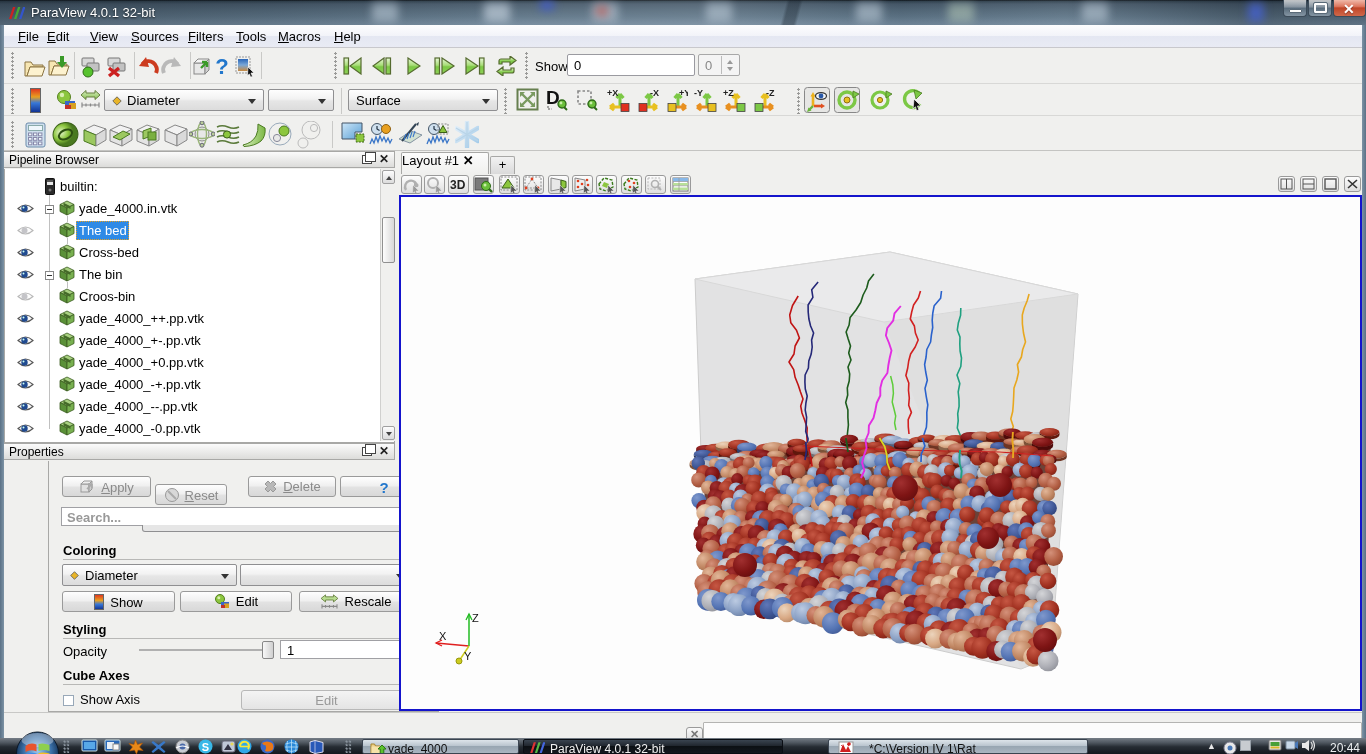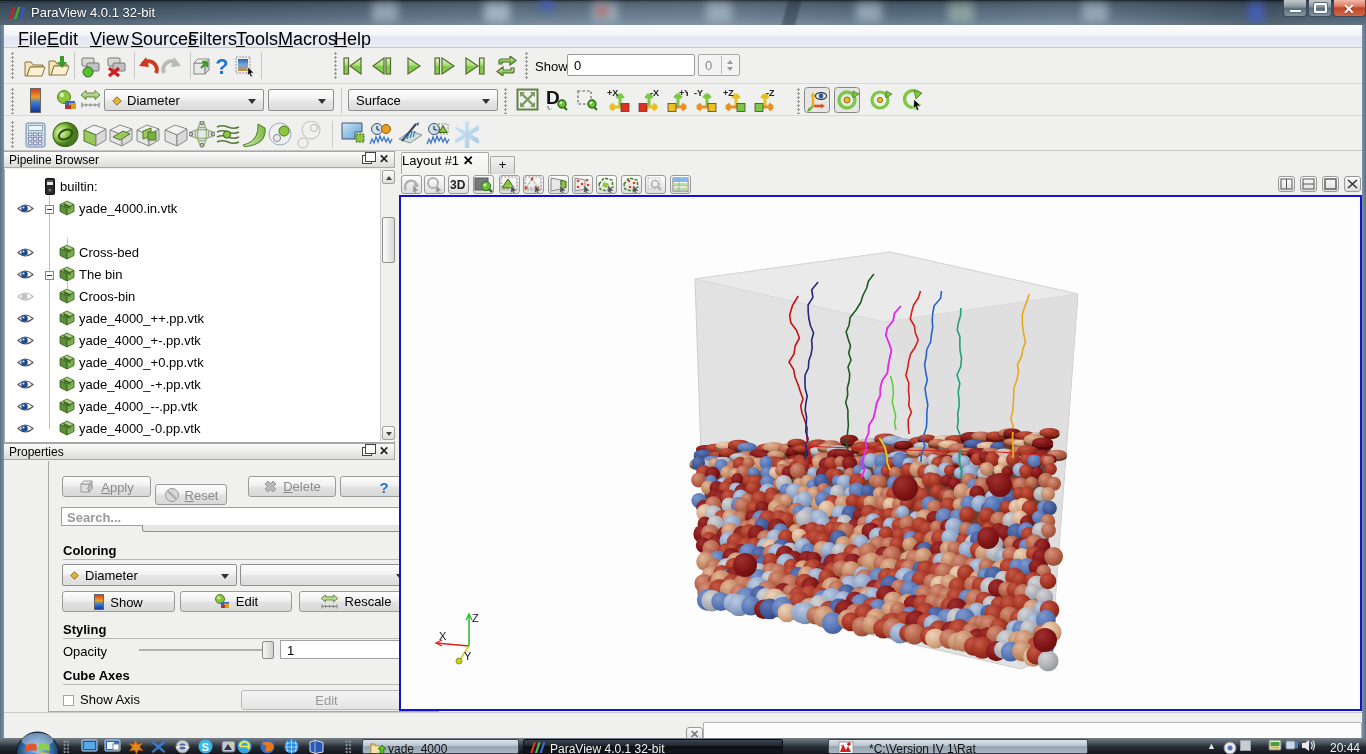--- a/index.html
+++ b/index.html
@@ -19,21 +19,21 @@
   background:linear-gradient(180deg,rgba(255,255,255,0.75) 0%,rgba(200,210,220,0.5) 45%,rgba(120,140,158,0.45) 50%,rgba(170,185,198,0.6) 100%); }
 #btn-min { left:1283px; width:24px; }
 #btn-max { left:1308px; width:24px; }
 #btn-close { left:1333px; width:33px; background:linear-gradient(180deg,#f0b8a8 0%,#dd7860 40%,#c04628 50%,#d0684a 100%); }
 #btn-min .g { position:absolute; left:5px; top:9px; width:13px; height:4px; background:#fdfdfd; border:1px solid #5a6a78; border-radius:1px; }
 #btn-max .g { position:absolute; left:5px; top:3px; width:13px; height:10px; background:transparent; border:2px solid #fdfdfd; outline:1px solid #5a6a78; border-radius:1px; }
 #btn-close .g { position:absolute; left:9px; top:1px; color:#fff; font-size:14px; font-weight:bold; text-shadow:0 1px 1px #803020; }
 #menubar { left:4px; top:25px; width:1358px; height:23px;
   background:linear-gradient(180deg,#fdfdfe 0%,#f2f3f9 50%,#e4e7f2 51%,#e9ebf4 100%);
   border-bottom:1px solid #c8c8cc; }
-.menuitem { position:absolute; top:4px; font-size:18px; }
+.menuitem { position:absolute; top:4px; font-size:13px; }
 .menuitem u { text-decoration:underline; }
 .tbrow { left:4px; width:1358px; background:#f0f0ee; }
 #tb1 { top:48px; height:36px; border-bottom:1px solid #d8d8d6; }
 #tb2 { top:85px; height:31px; border-bottom:1px solid #d8d8d6; }
 #tb3 { top:117px; height:34px; border-bottom:1px solid #c4c4c2; }
 .grip { position:absolute; width:4px; background-image:radial-gradient(circle at 1.5px 1.5px, #9a9a98 1px, transparent 1.2px); background-size:4px 4px; }
 .tsep { position:absolute; width:1px; background:#c9c9c7; }
 .icon { position:absolute; }
 .combo { position:absolute; height:22px; border:1px solid #8f8f91; border-radius:2px;
   background:linear-gradient(180deg,#fefefe 0%,#f2f2f2 45%,#e6e6e6 55%,#dcdcdc 100%);
@@ -546,20 +546,35 @@
           <circle cx="6.5" cy="4.6" r="1" fill="#cfe"></circle>
 </svg>
         <div class="expander"></div>
         <svg class="cube" style="left:54px;top:2px" width="16" height="16" viewBox="0 0 16 16">
 <path d="M1 4.5 L8 1 L15 4.5 L8 8 Z" fill="#a8d080" stroke="#3a5a20" stroke-width="0.8"></path>
 <path d="M1 4.5 L1 11.5 L8 15 L8 8 Z" fill="#5a9038" stroke="#3a5a20" stroke-width="0.8"></path>
 <path d="M8 8 L15 4.5 L15 11.5 L8 15 Z" fill="#78b050" stroke="#3a5a20" stroke-width="0.8"></path>
 <path d="M4.5 2.8 L11.5 6.2 L11.5 9 L4.5 5.6 Z" fill="#446a28"></path>
 </svg>
         <div class="lbl" style="left:74px;">yade_4000.in.vtk</div>
+      </div>
+      <div class="trow" style="top:51px;">
+        <svg class="eye" style="left:12px;top:5px" width="17" height="11" viewBox="0 0 17 11">
+<path d="M1 5.5 Q8.5 -1.5 16 5.5 Q8.5 12.5 1 5.5 Z" fill="#fcfcfc" stroke="#b8b8b8" stroke-width="1.1"></path>
+<circle cx="7.5" cy="5.5" r="3" fill="#c4c4c8"></circle>
+</svg>
+        <div style="position:absolute;left:62px;top:-4px;width:1px;height:6px;background:#c0c0c0;"></div>
+        <svg class="cube" style="left:54px;top:2px" width="16" height="16" viewBox="0 0 16 16">
+<path d="M1 4.5 L8 1 L15 4.5 L8 8 Z" fill="#a8d080" stroke="#3a5a20" stroke-width="0.8"></path>
+<path d="M1 4.5 L1 11.5 L8 15 L8 8 Z" fill="#5a9038" stroke="#3a5a20" stroke-width="0.8"></path>
+<path d="M8 8 L15 4.5 L15 11.5 L8 15 Z" fill="#78b050" stroke="#3a5a20" stroke-width="0.8"></path>
+<path d="M4.5 2.8 L11.5 6.2 L11.5 9 L4.5 5.6 Z" fill="#446a28"></path>
+</svg>
+        <div style="position:absolute;left:71px;top:1px;width:53px;height:19px;background:#2e8ae6;border:1px dotted #e8a020;"></div>
+        <div class="lbl" style="left:74px;color:#fff;">The bed</div>
       </div>
       <div class="trow" style="top:73px;">
         <svg class="eye" style="left:12px;top:5px" width="17" height="11" viewBox="0 0 17 11">
 <path d="M1 5.5 Q8.5 -1.5 16 5.5 Q8.5 12.5 1 5.5 Z" fill="#f8f8f8" stroke="#555" stroke-width="1.1"></path>
 <circle cx="7.5" cy="5.5" r="3.2" fill="#204a90"></circle>
           <circle cx="6.5" cy="4.6" r="1" fill="#cfe"></circle>
 </svg>
         <div style="position:absolute;left:62px;top:-4px;width:1px;height:6px;background:#c0c0c0;"></div>
         <svg class="cube" style="left:54px;top:2px" width="16" height="16" viewBox="0 0 16 16">
 <path d="M1 4.5 L8 1 L15 4.5 L8 8 Z" fill="#a8d080" stroke="#3a5a20" stroke-width="0.8"></path>

